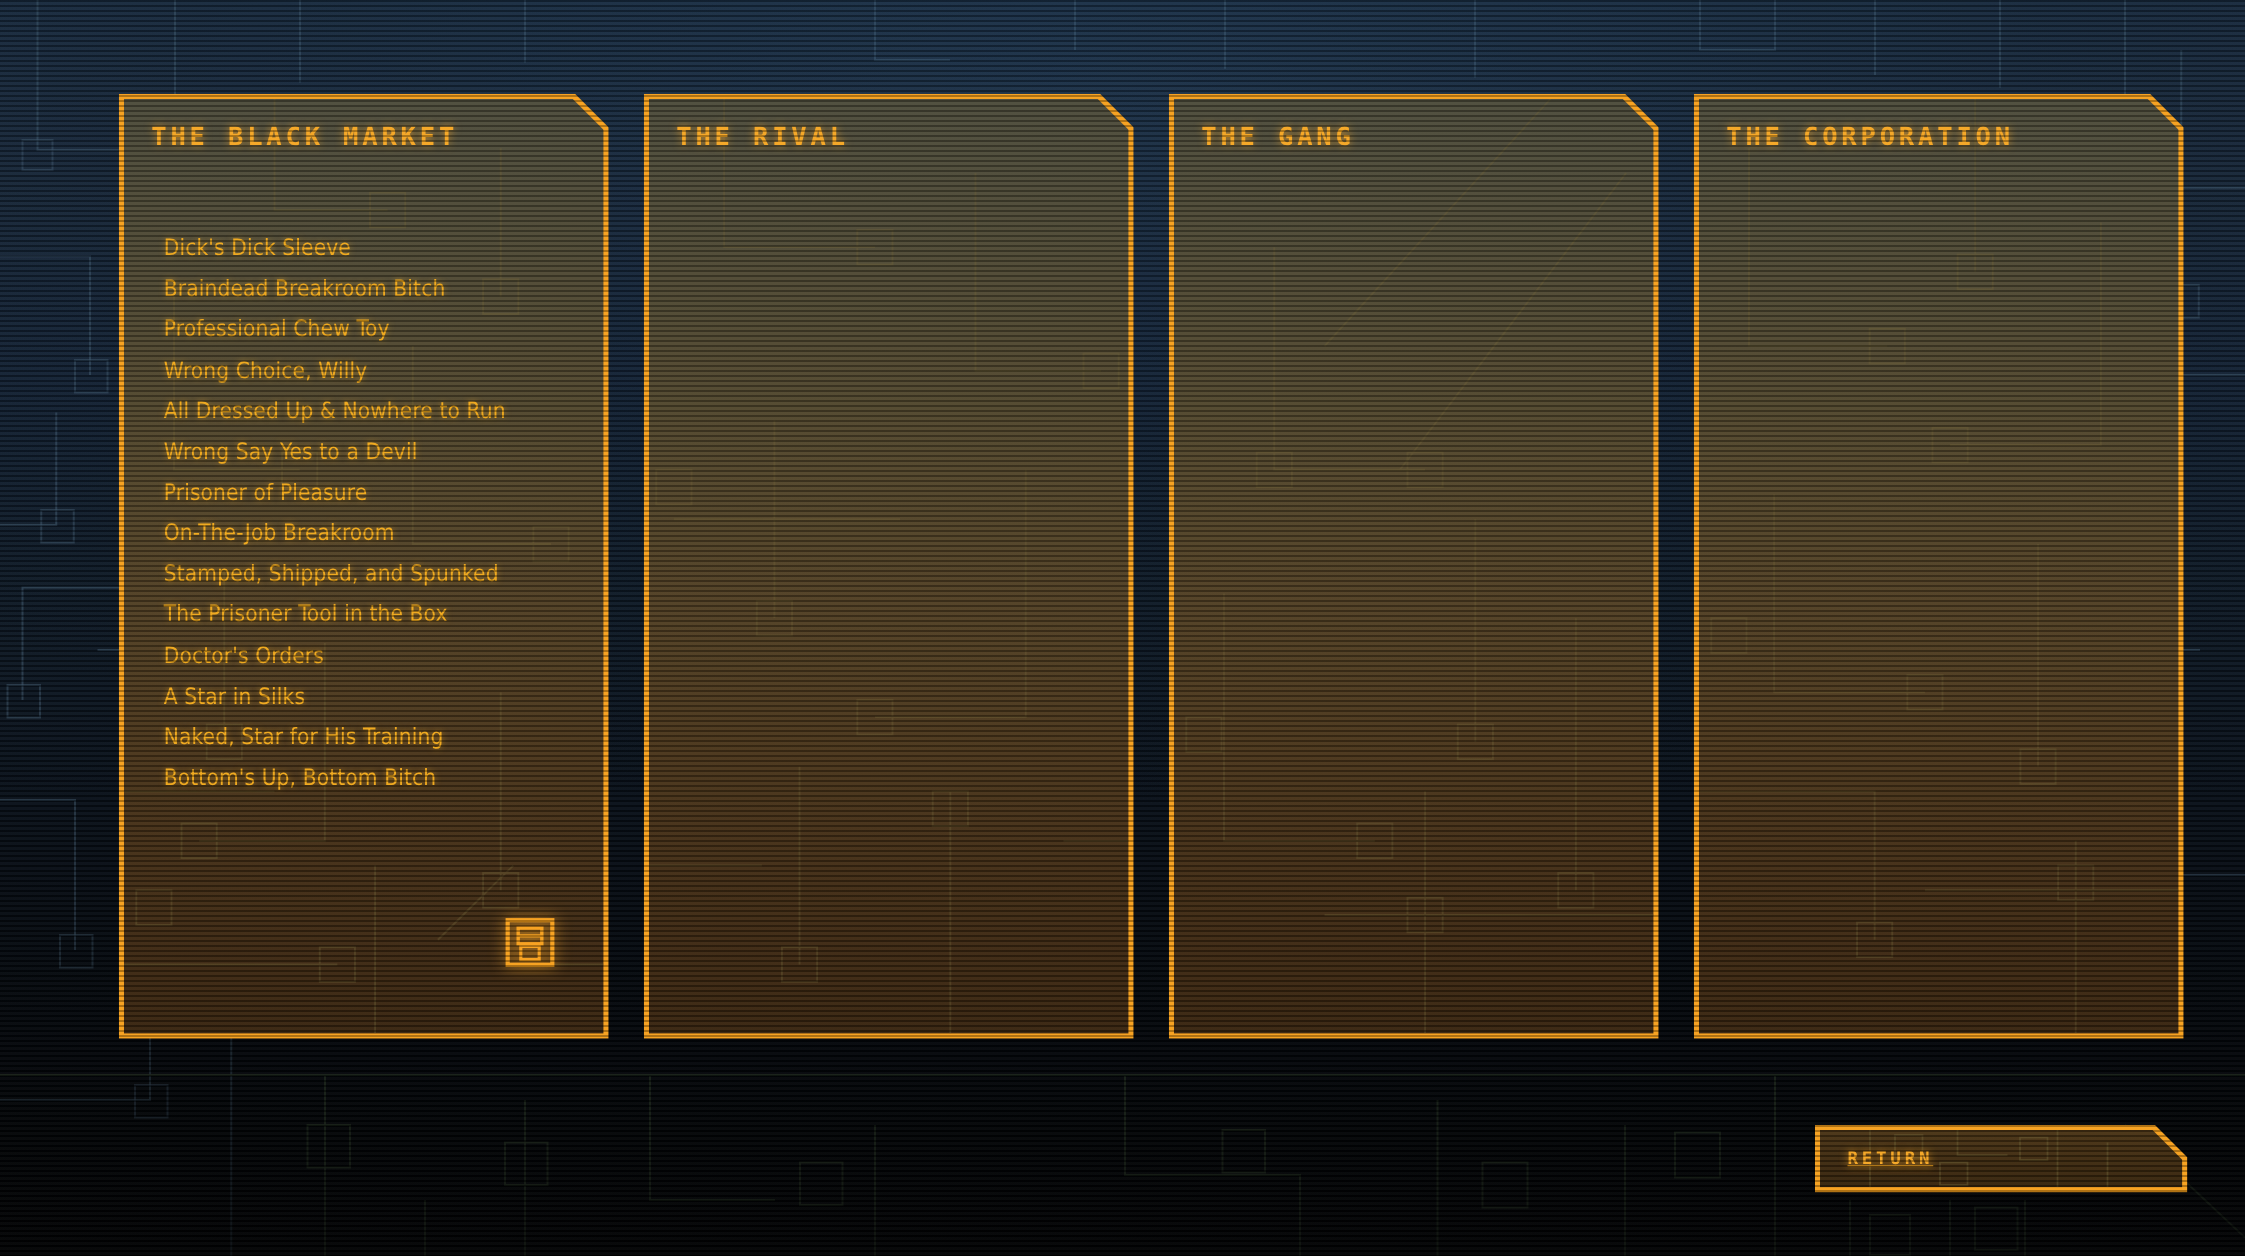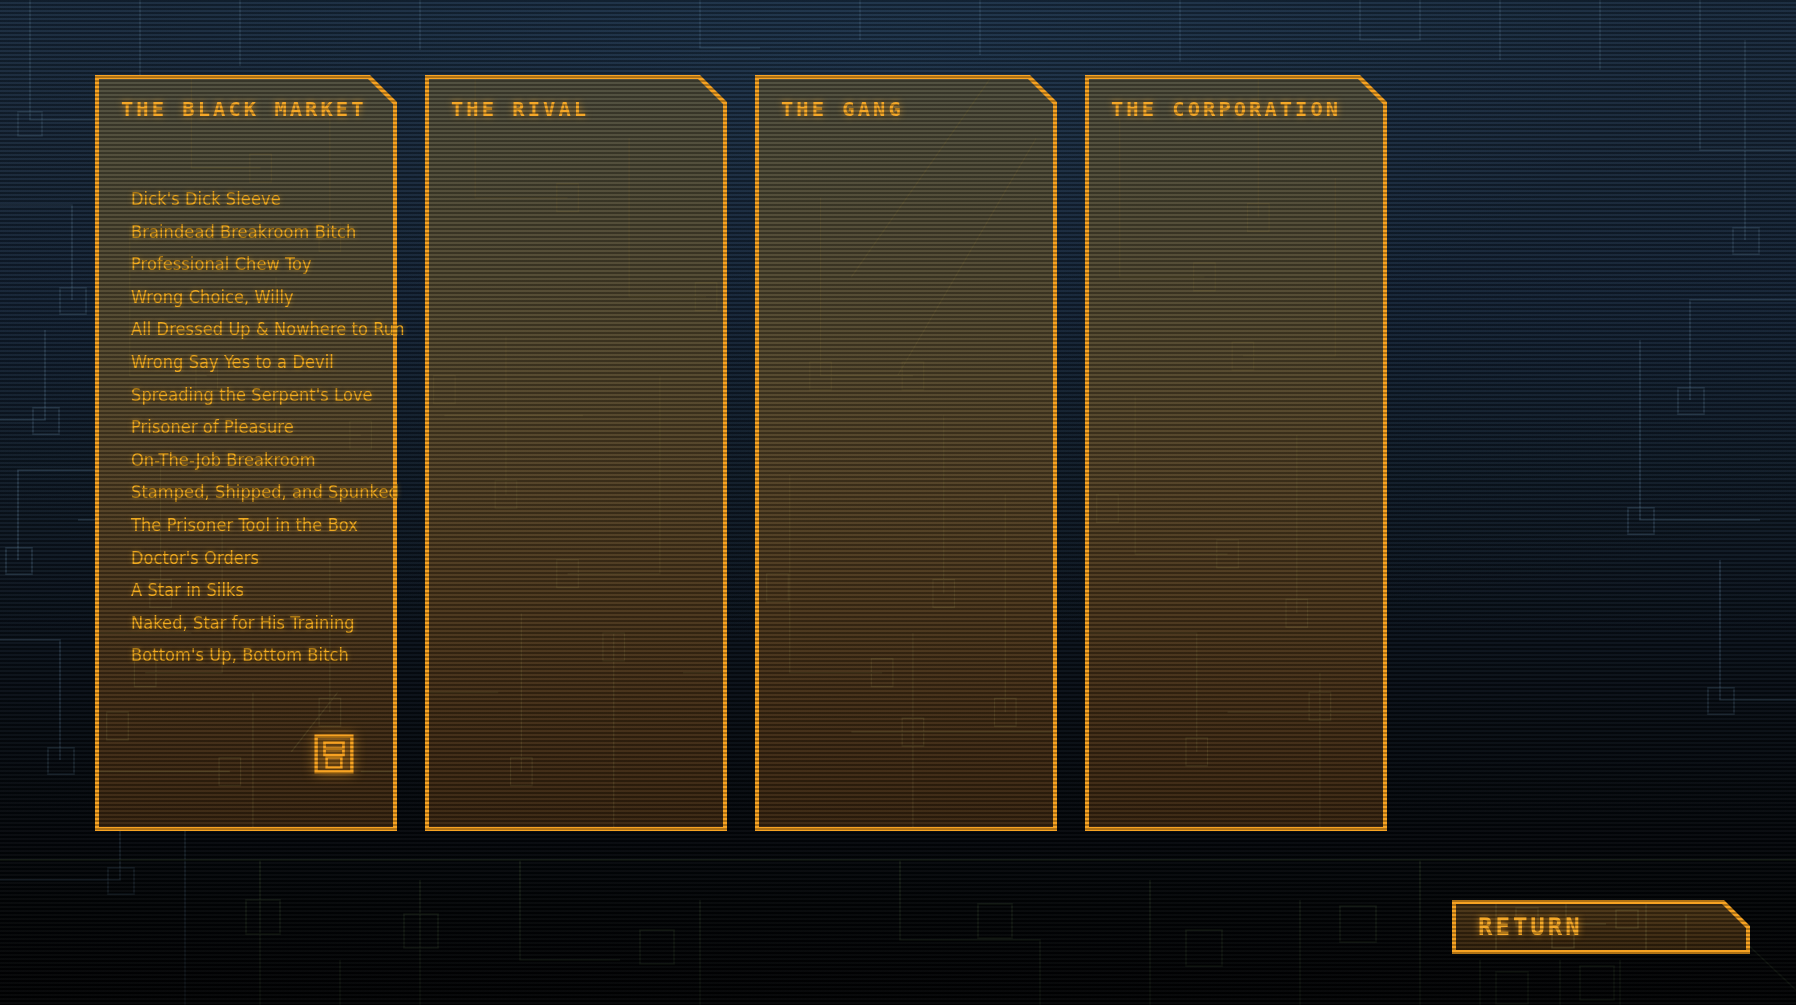--- a/index.html
+++ b/index.html
@@ -60,21 +60,21 @@
         rgba(0,0,0,0.34) 2px,
         rgba(255,255,255,0.035) 2px,
         rgba(255,255,255,0.035) 4px);
     opacity:.85;
   }
 
   
   #panels{
     position:absolute;
     left:95px; top:75px;
-    width:1292px; height:756px;
+    width:1652px; height:756px;
     display:flex;
     gap:28px;
     z-index:10;
   }
 
   .panel{
     position:relative;
     flex:1 1 0;
     height:100%;
   }
@@ -175,26 +175,27 @@
     -webkit-clip-path:polygon(0 0, calc(100% - 24px) 0, 100% 24px, 100% 100%, 0 100%);
             clip-path:polygon(0 0, calc(100% - 24px) 0, 100% 24px, 100% 100%, 0 100%);
     background:linear-gradient(180deg,#4a3415 0%,#3f2b10 50%,#35230c 100%);
     overflow:hidden;
   }
   #return-button .btn-label{
     position:absolute;
     left:26px; top:50%;
     transform:translateY(-50%);
     font-family:"DejaVu Sans Mono", monospace;
-    font-size:24px;
+    font-size:14px;
     font-weight:bold;
     letter-spacing:3px;
     color:#f5a623;
     text-shadow:0 0 7px rgba(247,160,28,0.75);
     z-index:3;
+    text-decoration:underline;
   }
 </style>
 </head>
 <body>
 
 <div id="screen">
 
   <div id="circuits">
     <svg viewBox="0 0 1796 1005" preserveAspectRatio="none" xmlns="http://www.w3.org/2000/svg">
       <g stroke="#3d566b" stroke-width="1.6" fill="none" opacity="0.55">
@@ -302,21 +303,20 @@
         </div>
       </div>
       <div class="panel-title">THE BLACK MARKET</div>
       <ul class="panel-list">
           <li>Dick's Dick Sleeve</li>
           <li>Braindead Breakroom Bitch</li>
           <li>Professional Chew Toy</li>
           <li>Wrong Choice, Willy</li>
           <li>All Dressed Up &amp; Nowhere to Run</li>
           <li>Wrong Say Yes to a Devil</li>
-          <li>Spreading the Serpent's Love</li>
           <li>Prisoner of Pleasure</li>
           <li>On-The-Job Breakroom</li>
           <li>Stamped, Shipped, and Spunked</li>
           <li>The Prisoner Tool in the Box</li>
           <li>Doctor's Orders</li>
           <li>A Star in Silks</li>
           <li>Naked, Star for His Training</li>
           <li>Bottom's Up, Bottom Bitch</li>
         </ul>
       <div class="save-icon">

